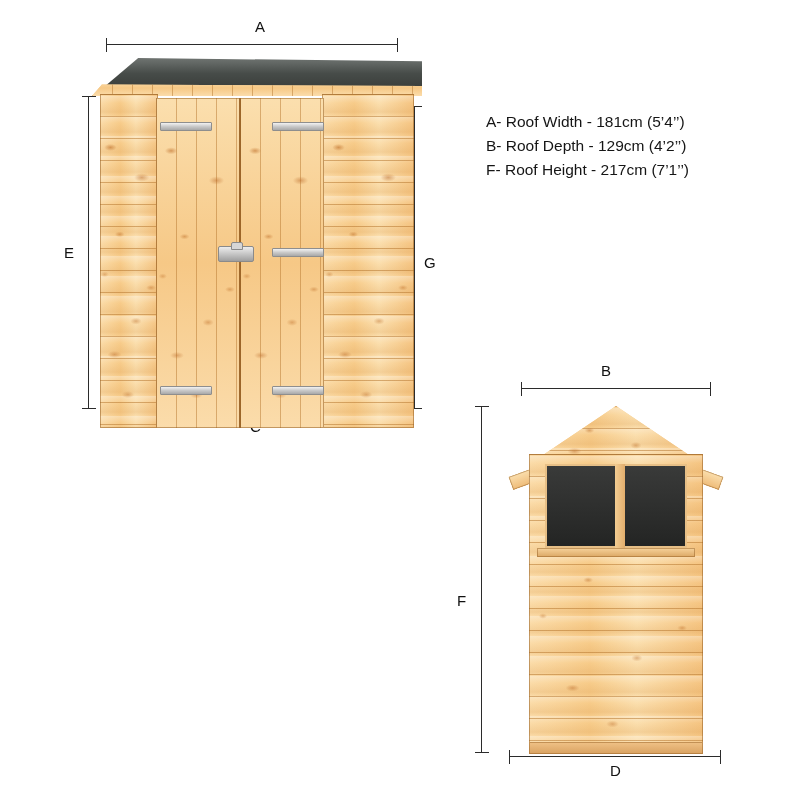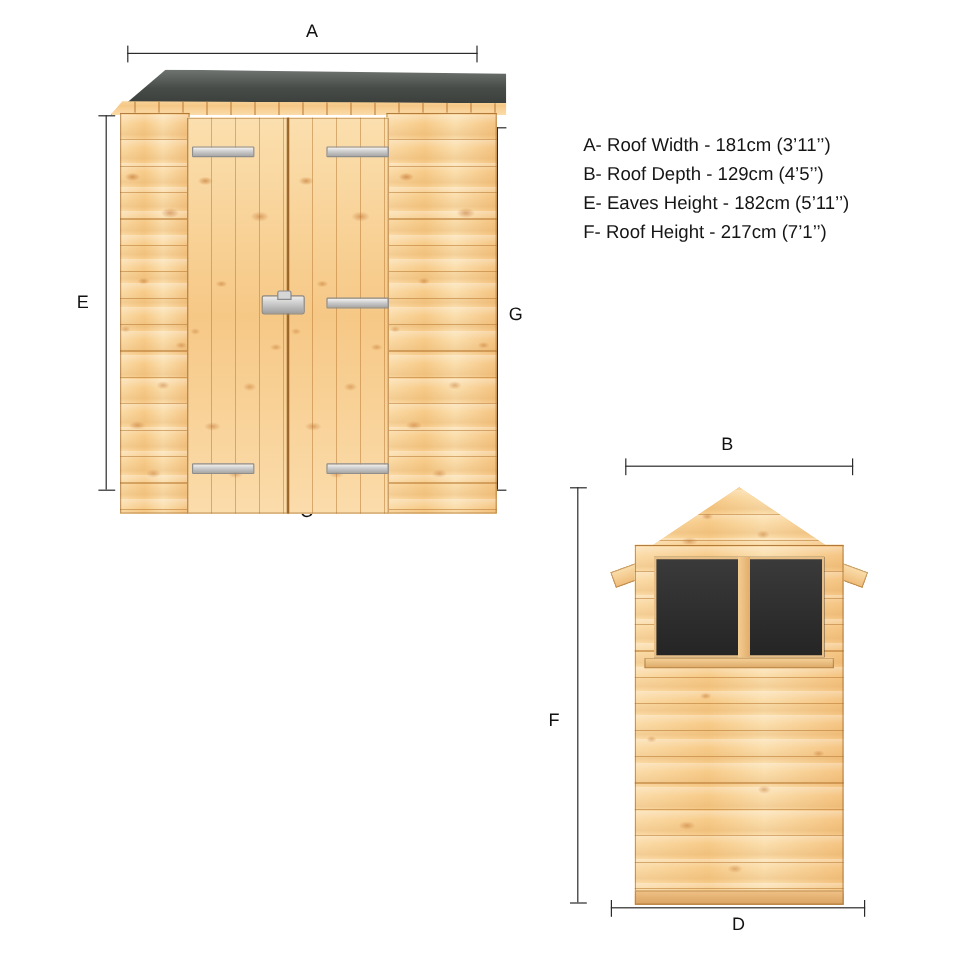--- a/index.html
+++ b/index.html
@@ -261,23 +261,22 @@
         <div class="hinge" style="left:116px; top:24px; width:50px;"></div>
         <div class="hinge" style="left:116px; top:150px; width:50px;"></div>
         <div class="hinge" style="left:116px; top:288px; width:50px;"></div>
 
         <div class="latch" style="left:62px; top:148px;"></div>
       </div>
     </div>
   </div>
 
   <div id="legend">
-    <div class="legend-row">A- Roof Width - 181cm (3’11’’)</div>
-    <div class="legend-row">B- Roof Depth - 129cm (4’5’’)</div>
-    <div class="legend-row">E- Eaves Height - 182cm (5’11’’)</div>
+    <div class="legend-row">A- Roof Width - 181cm (5’4’’)</div>
+    <div class="legend-row">B- Roof Depth - 129cm (4’2’’)</div>
     <div class="legend-row">F- Roof Height -  217cm (7’1’’)</div>
   </div>
 
   <div class="line-h" style="left:521px; top:388px; width:190px;"></div>
   <div class="tick-v" style="left:521px; top:382px; height:14px;"></div>
   <div class="tick-v" style="left:710px; top:382px; height:14px;"></div>
   <div class="dim-label" style="left:601px; top:362px;">B</div>
 
   <div class="line-v" style="left:481px; top:406px; height:346px;"></div>
   <div class="tick-h" style="left:475px; top:406px; width:14px;"></div>

